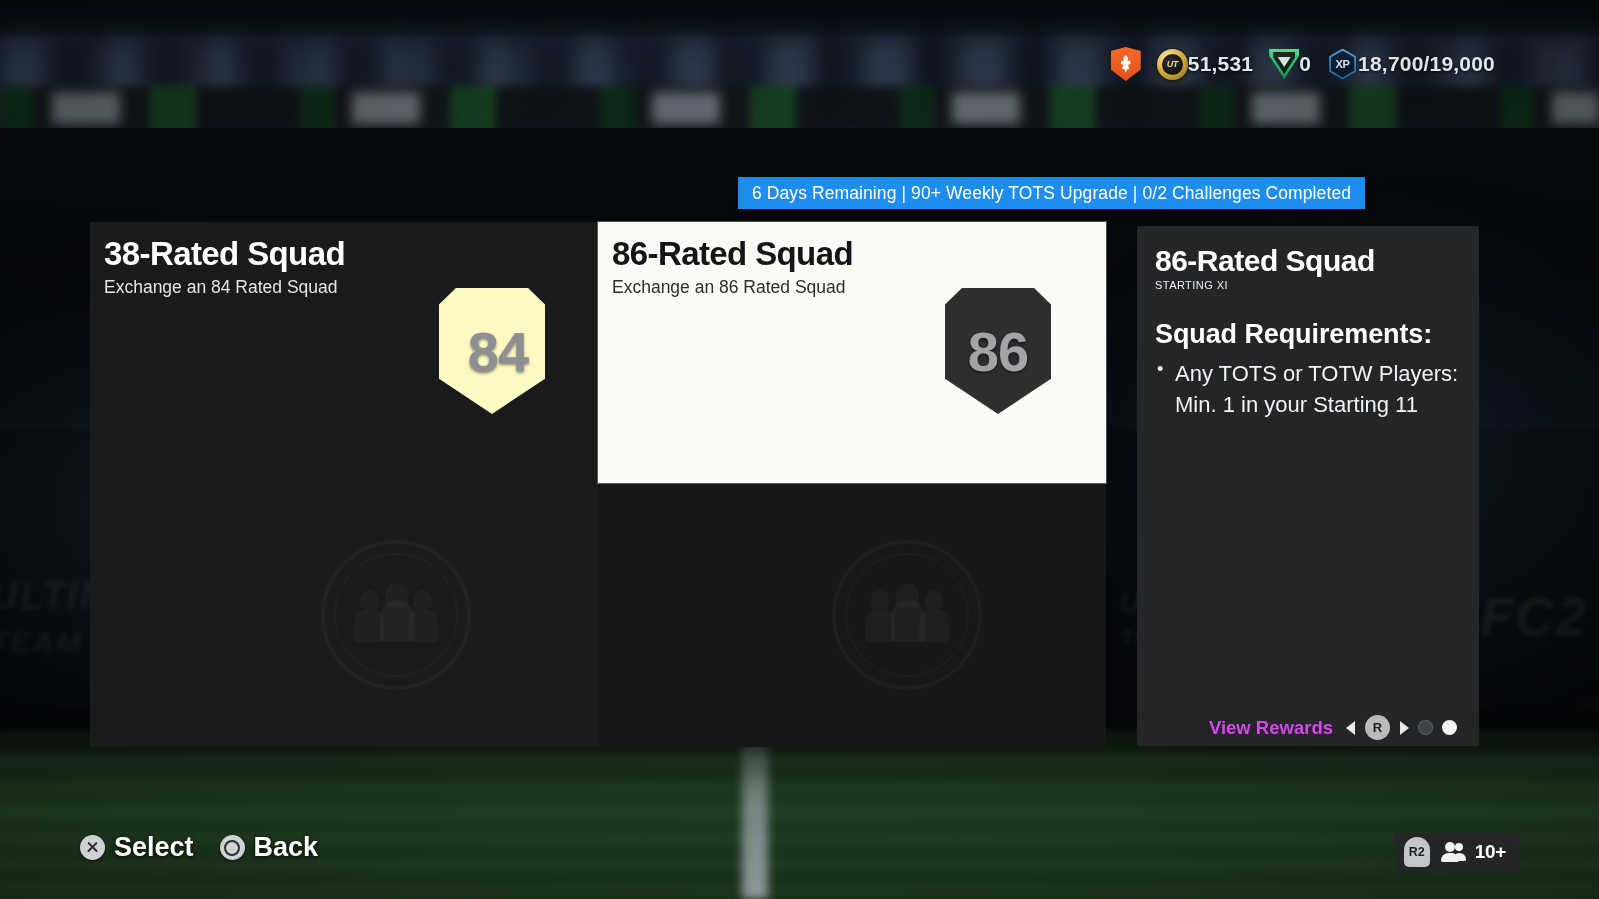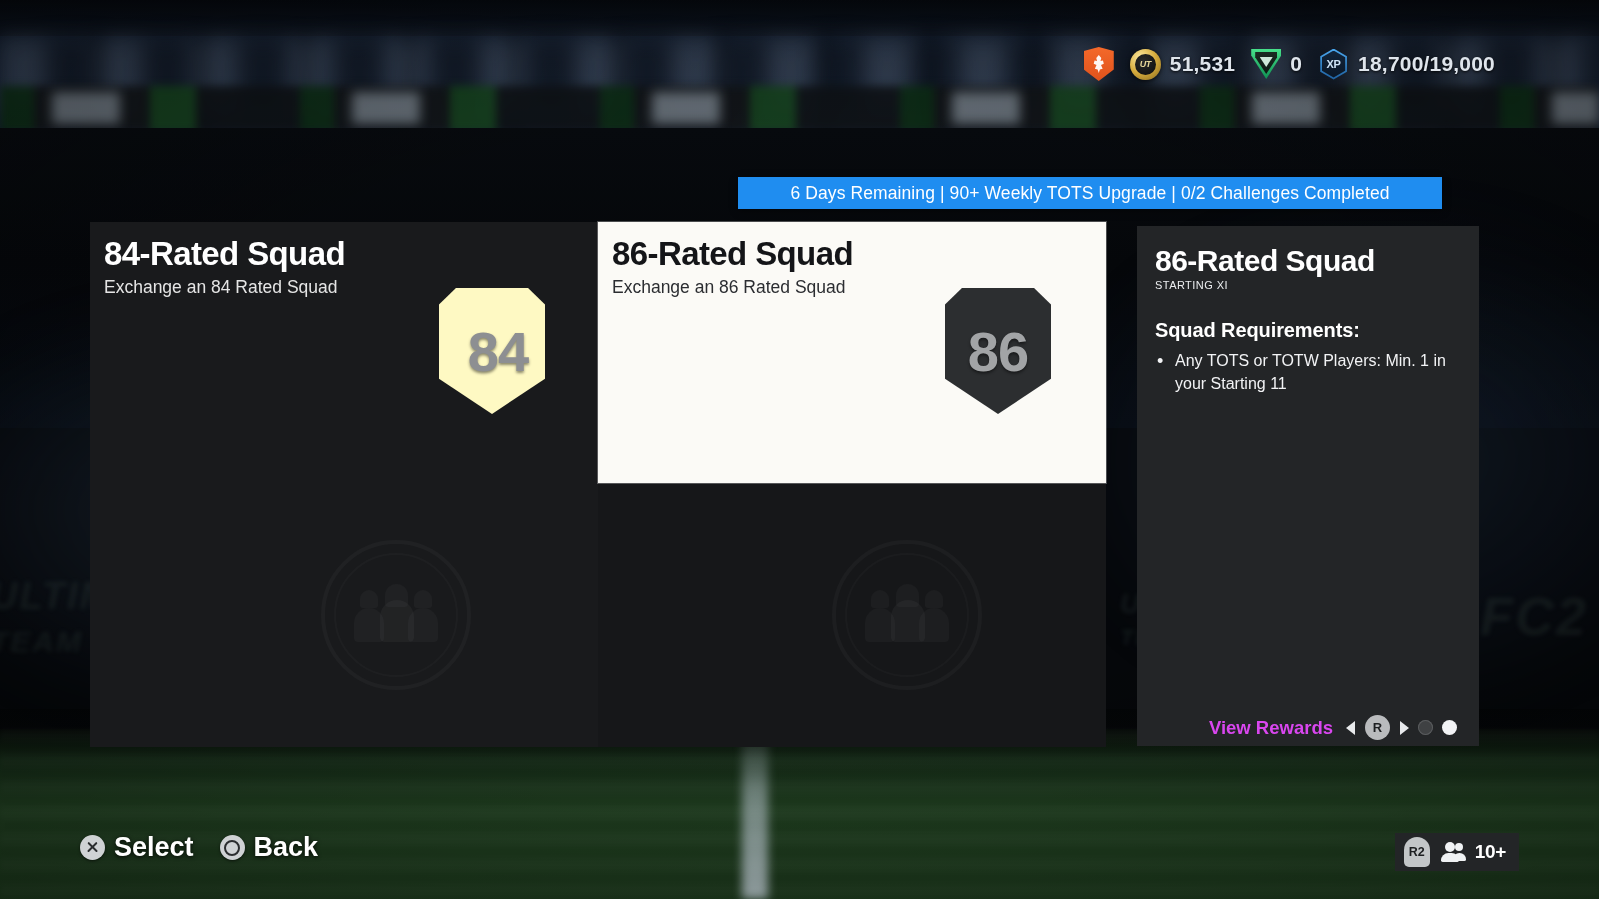--- a/index.html
+++ b/index.html
@@ -110,21 +110,21 @@
     position:absolute; inset:0;
     background:radial-gradient(ellipse 110% 95% at 50% 45%, rgba(0,0,0,0) 30%, rgba(0,0,0,.55) 100%);
   }
 
   
   .hud{
     position:absolute; right:104px; top:44px; height:40px;
     display:flex; align-items:center; gap:0px;
     z-index:40;
   }
-  .hud-item{ display:flex; align-items:center; gap:9px; margin-left:16px; }
+  .hud-item{ display:flex; align-items:center; gap:0; margin-left:16px; }
   .hud-val{
     color:#dfe5ec; font-size:21px; font-weight:600; letter-spacing:.2px;
     text-shadow:0 1px 3px rgba(0,0,0,.9);
   }
 
   
   .crest{
     width:30px; height:34px; position:relative;
     background:linear-gradient(to bottom,#f4692a,#e0521c);
     clip-path:polygon(50% 0,100% 12%,100% 66%,50% 100%,0 66%,0 12%);
@@ -188,21 +188,21 @@
     background:linear-gradient(to bottom,#12243a,#0a1726);
     clip-path:polygon(50% 0,93% 25%,93% 75%,50% 100%,7% 75%,7% 25%);
   }
   .xp-label{
     position:relative; z-index:2; color:#cfe4f7; font-size:11px; font-weight:800;
     letter-spacing:-.3px;
   }
 
   
   .banner{
-    position:absolute; left:738px; top:177px; width:704px; height:32px;
+    position:absolute; left:738px; top:177px; width:627px; height:32px;
     background:#1f8df0;
     display:flex; align-items:center; justify-content:center;
     z-index:30;
     box-shadow:0 2px 8px rgba(0,0,0,.45);
   }
   .banner-txt{
     color:#ffffff; font-size:17.5px; font-weight:500; letter-spacing:.1px;
     white-space:nowrap;
   }
 
@@ -281,25 +281,25 @@
     z-index:20;
     padding:18px 20px 0 18px;
   }
   .panel-title{
     color:#ffffff; font-size:30px; font-weight:800; letter-spacing:-.5px; line-height:1.1;
   }
   .panel-sub{
     color:#eceef0; font-size:11px; font-weight:400; letter-spacing:.45px; margin-top:2px;
   }
   .panel-req-h{
-    color:#ffffff; font-size:20px; font-weight:700; margin-top:28px; letter-spacing:-.1px;
+    color:#ffffff; font-size:27px; font-weight:700; margin-top:28px; letter-spacing:-.1px;
   }
   .req-list{ list-style:none; margin-top:8px; }
   .req-item{
-    position:relative; color:#f2f3f5; font-size:16px; line-height:1.42;
+    position:relative; color:#f2f3f5; font-size:22px; line-height:1.42;
     padding-left:20px; margin-bottom:16px; font-weight:400;
   }
   .req-item::before{
     content:"•"; position:absolute; left:2px; top:-1px; font-size:18px; color:#f2f3f5;
   }
 
   .panel-footer{
     position:absolute; left:0; bottom:6px; width:100%;
     display:flex; align-items:center; justify-content:flex-end;
     padding-right:22px; gap:9px;
@@ -443,21 +443,21 @@
             <span class="wm-p3"></span>
           <span class="wm-head" style="left:6px;top:2px;width:18px;height:18px;"></span>
           <span class="wm-head" style="right:6px;top:2px;width:18px;height:18px;"></span>
           <span class="wm-head" style="left:31px;top:-4px;width:23px;height:23px;"></span>
         </div>
       </div>
     </div>
 
     <div class="card c1">
       <div class="card-head">
-        <div class="card-title">84-Rated Squad</div>
+        <div class="card-title">38-Rated Squad</div>
         <div class="card-sub">Exchange an 84 Rated Squad</div>
       </div>
       <div class="shield">
         <span class="shield-num">84</span>
       </div>
       <div class="wm" style="left:231px; top:318px;">
         <div class="wm-people">
           <span class="wm-p1"></span>
             <span class="wm-p2"></span>
             <span class="wm-p3"></span>

